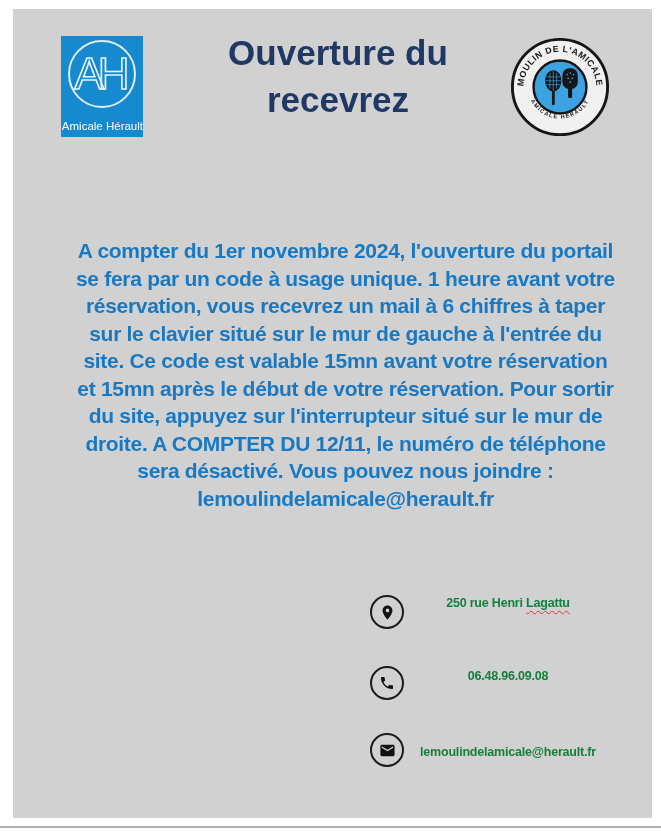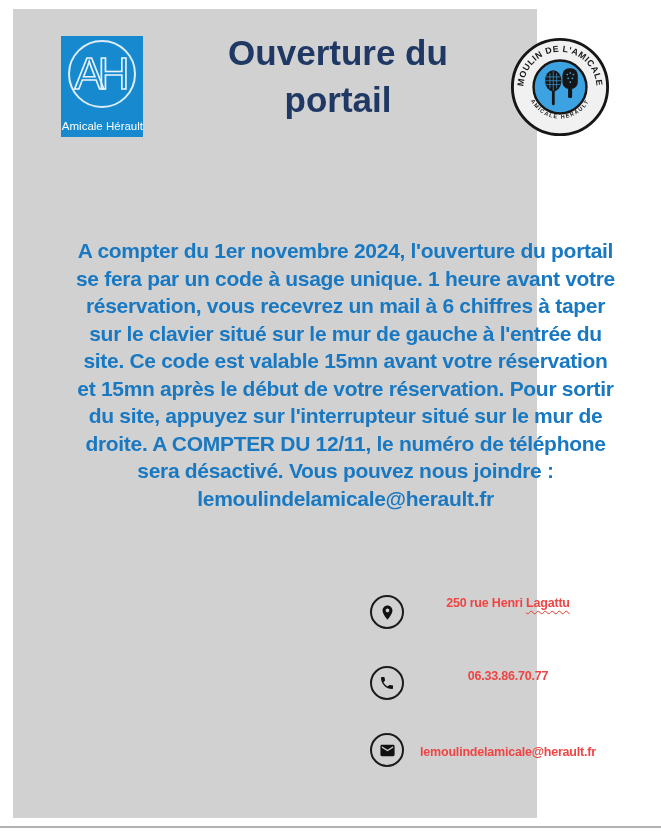--- a/index.html
+++ b/index.html
@@ -2,21 +2,21 @@
 <html><head>
 <meta charset="utf-8">
 <style>
   html,body{margin:0;padding:0;}
   body{
     width:661px;height:831px;position:relative;overflow:hidden;
     background:#ffffff;
     font-family:"Liberation Sans", sans-serif;
   }
   .page{
-    position:absolute;left:13px;top:9px;width:524px;height:809px;
+    position:absolute;left:13px;top:9px;width:639px;height:809px;
     background:#d1d1d1;
   }
   
   .ah-logo{
     position:absolute;left:48px;top:27px;width:82px;height:101px;
     background:#1789cf;
   }
   .ah-circle{
     position:absolute;left:7px;top:4px;width:64px;height:64px;
     border:2px solid #dcedf9;border-radius:50%;
@@ -46,21 +46,21 @@
   .announcement div{white-space:nowrap;}
   
   .icon-circle{
     position:absolute;width:34px;height:34px;border:2px solid #1b1b1b;
     border-radius:50%;box-sizing:border-box;
     display:flex;align-items:center;justify-content:center;
   }
   .icon-circle svg{display:block;}
   .contact-text{
     position:absolute;left:398px;width:220px;text-align:center;
-    color:#ef4444;font-weight:bold;font-size:12.5px;line-height:16px;
+    color:#15803d;font-weight:bold;font-size:12.5px;line-height:16px;
     letter-spacing:-0.2px;white-space:nowrap;
   }
   .flagged{
     text-decoration:underline;
     text-decoration-style:wavy;
     text-decoration-color:#e23b2e;
     text-decoration-thickness:1px;
     text-underline-offset:3px;
   }
   .bottom-border{
@@ -73,21 +73,21 @@
 
 <div class="page">
 
   <div class="ah-logo">
     <div class="ah-circle">
       <span class="ah-monogram">AH</span>
     </div>
     <div class="ah-caption">Amicale Hérault</div>
   </div>
 
-  <div class="page-title">Ouverture du portail</div>
+  <div class="page-title">Ouverture du recevrez</div>
 
   <svg class="moulin-logo" width="100" height="100" viewBox="0 0 104 104">
     <circle cx="52" cy="52" r="49.5" fill="#f1f1f1" stroke="#161616" stroke-width="3"></circle>
     <defs>
       <path id="arcTop" d="M 15,62 A 38,38 0 1 1 89,62" fill="none"></path>
       <path id="arcBot" d="M 19,59 A 34,34 0 0 0 85,59" fill="none"></path>
     </defs>
     <text font-size="9.2" font-weight="bold" fill="#161616" letter-spacing="0.6" font-family="Liberation Sans, sans-serif">
       <textPath href="#arcTop" startOffset="50%" text-anchor="middle">MOULIN DE L'AMICALE</textPath>
     </text>
@@ -135,21 +135,21 @@
 <div class="contact-text" style="top:595px;">
   <div><span>250 rue Henri </span><span class="flagged">Lagattu</span></div>
 </div>
 
 <div class="icon-circle" style="left:370px;top:666px;">
   <svg width="16" height="16" viewBox="0 0 24 24">
     <path fill="#111" d="M6.62 10.79c1.44 2.83 3.76 5.14 6.59 6.59l2.2-2.2c.27-.27.67-.36 1.02-.24 1.12.37 2.33.57 3.57.57.55 0 1 .45 1 1V20c0 .55-.45 1-1 1-9.39 0-17-7.61-17-17 0-.55.45-1 1-1h3.5c.55 0 1 .45 1 1 0 1.25.2 2.45.57 3.57.11.35.03.74-.25 1.02l-2.2 2.2z"></path>
   </svg>
 </div>
 <div class="contact-text" style="top:668px;">
-  <div>06.33.86.70.77</div>
+  <div>06.48.96.09.08</div>
 </div>
 
 <div class="icon-circle" style="left:370px;top:733px;">
   <svg width="17" height="17" viewBox="0 0 24 24">
     <path fill="#111" d="M20 4H4c-1.1 0-1.99.9-1.99 2L2 18c0 1.1.9 2 2 2h16c1.1 0 2-.9 2-2V6c0-1.1-.9-2-2-2zm0 4l-8 5-8-5V6l8 5 8-5v2z"></path>
   </svg>
 </div>
 <div class="contact-text" style="top:744px;">lemoulindelamicale@herault.fr</div>
 
 <div class="bottom-border"></div>

